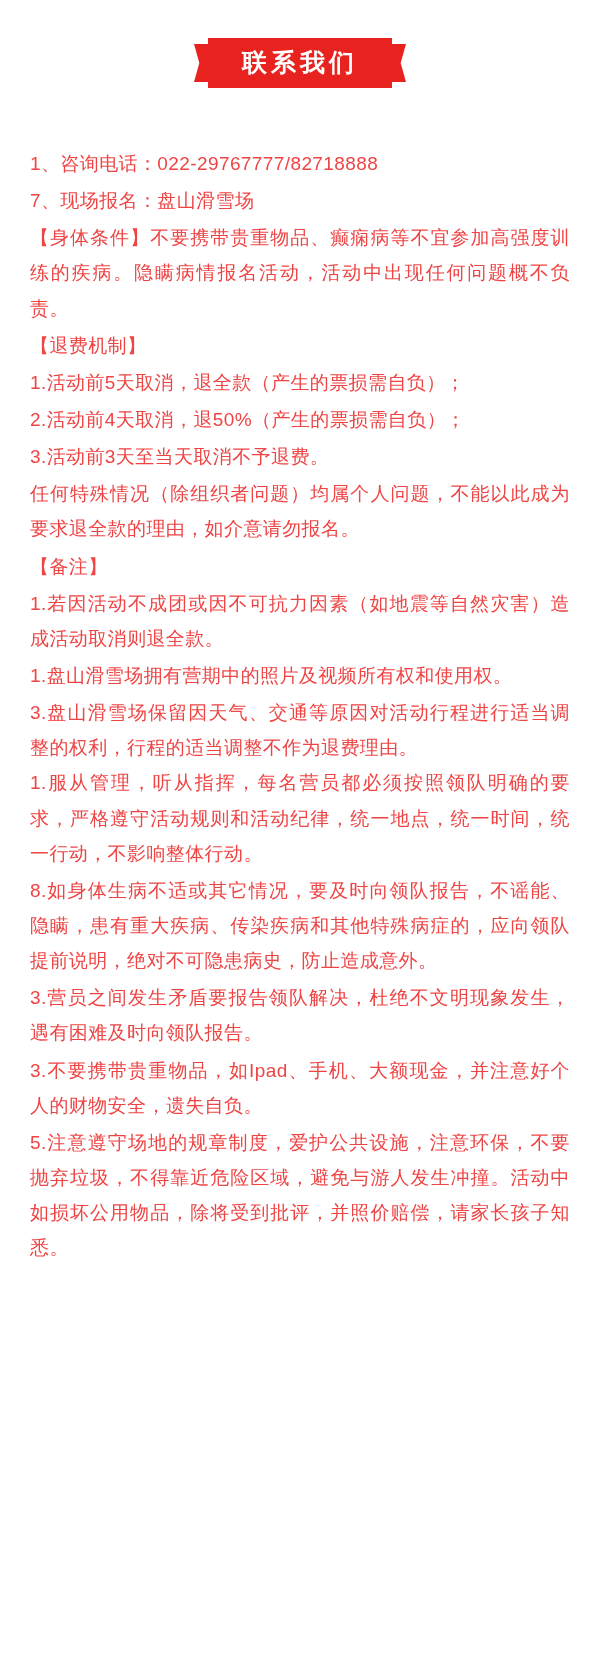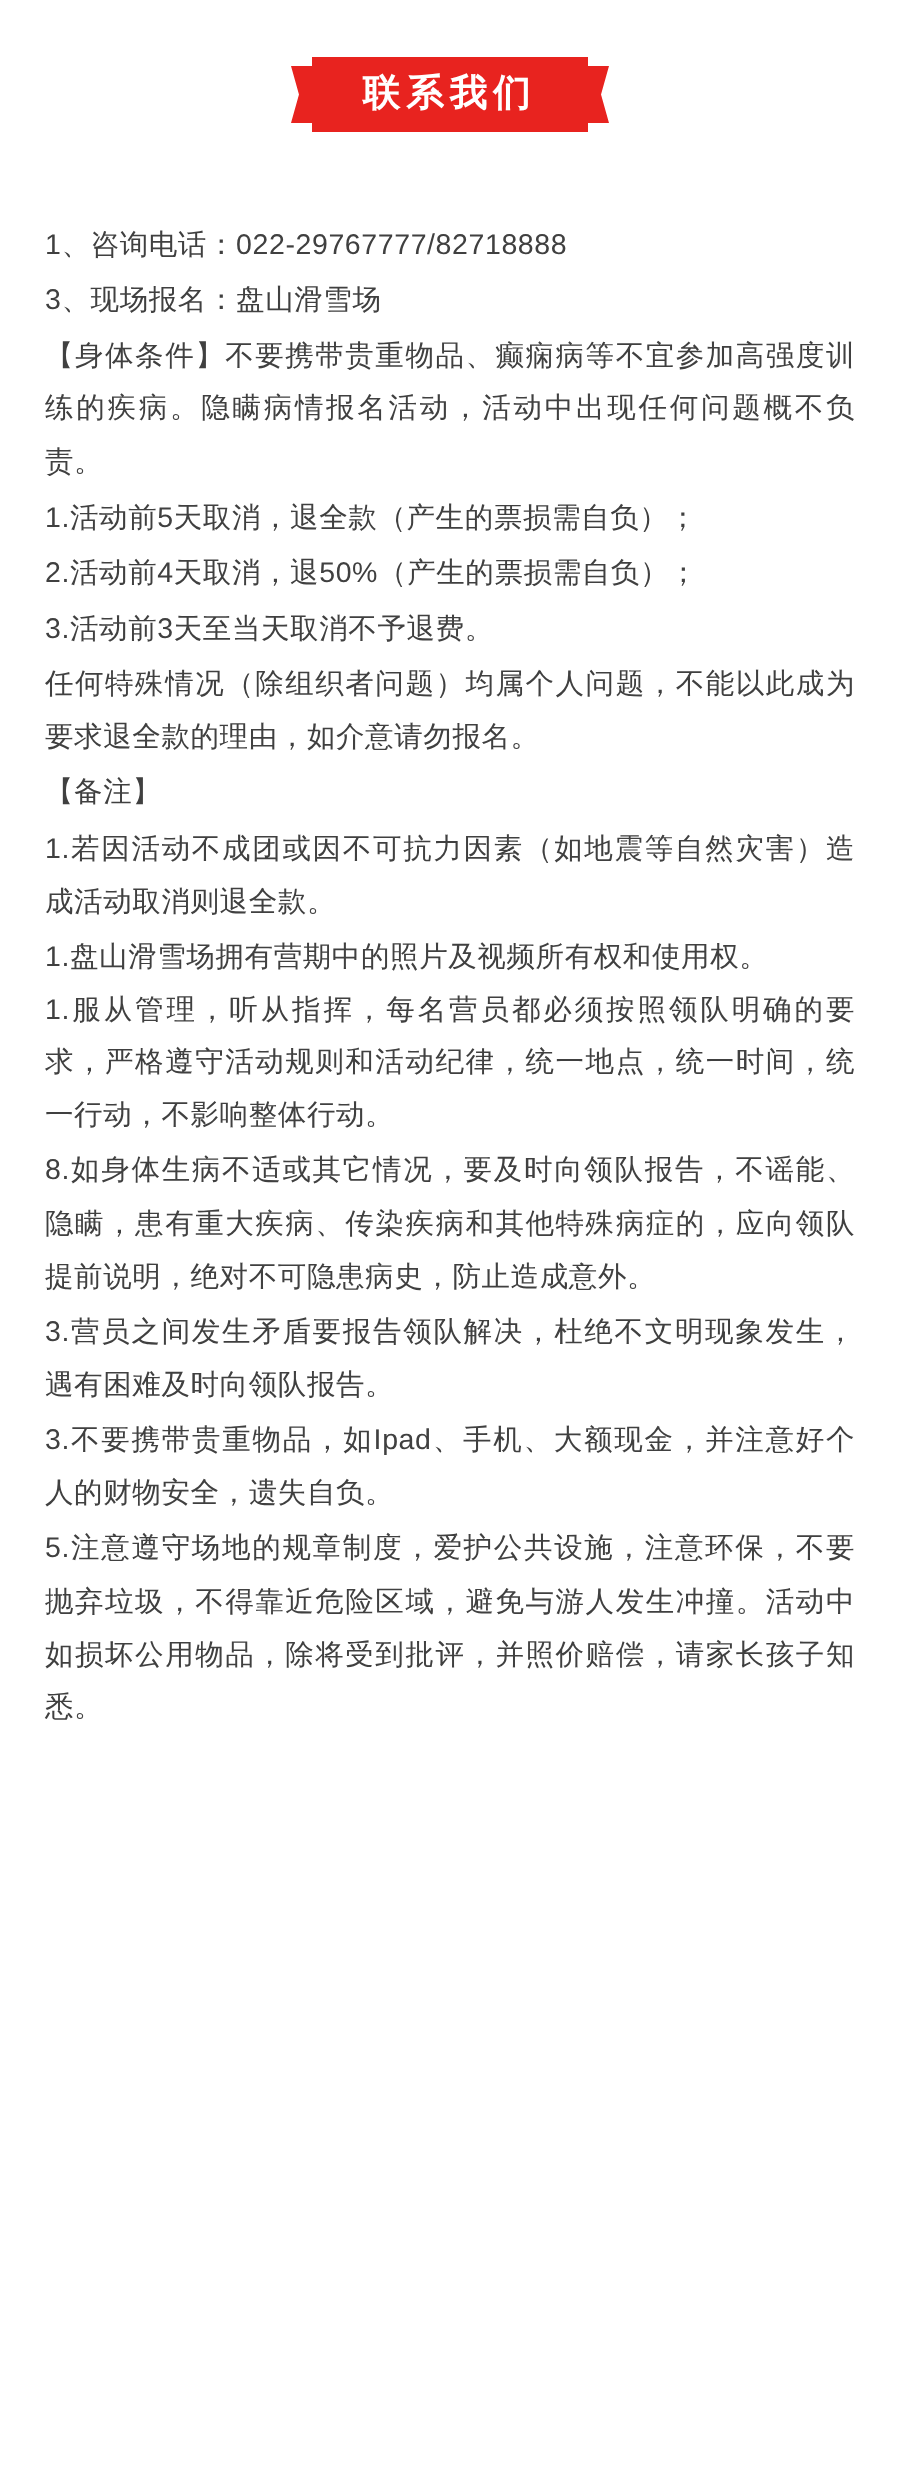--- a/index.html
+++ b/index.html
@@ -68,48 +68,50 @@
   .block {
     padding: 0 30px;
     box-sizing: border-box;
   }
   .block-1 { margin-top: 58px; }
   .block-2 { }
 
   .para {
     font-size: 19px;
     line-height: 1.85;
-    color: #404040;
+    color: #ef4444;
     margin: 0;
     text-align: justify;
     letter-spacing: 0.4px;
     word-break: break-all;
   }
   .para + .para { margin-top: 2px; }
 </style>
 </head>
 <body>
 
 <div class="page">
 
   <div class="banner-wrap banner-1">
     <div class="banner">联系我们</div>
   </div>
 
   <div class="block block-1">
     <p class="para">1、咨询电话：022-29767777/82718888</p>
-    <p class="para">3、现场报名：盘山滑雪场</p>
+    <p class="para">7、现场报名：盘山滑雪场</p>
     <p class="para">【身体条件】不要携带贵重物品、癫痫病等不宜参加高强度训练的疾病。隐瞒病情报名活动，活动中出现任何问题概不负责。</p>
+    <p class="para">【退费机制】</p>
     <p class="para">1.活动前5天取消，退全款（产生的票损需自负）；</p>
     <p class="para">2.活动前4天取消，退50%（产生的票损需自负）；</p>
     <p class="para">3.活动前3天至当天取消不予退费。</p>
     <p class="para">任何特殊情况（除组织者问题）均属个人问题，不能以此成为要求退全款的理由，如介意请勿报名。</p>
     <p class="para">【备注】</p>
     <p class="para">1.若因活动不成团或因不可抗力因素（如地震等自然灾害）造成活动取消则退全款。</p>
     <p class="para">1.盘山滑雪场拥有营期中的照片及视频所有权和使用权。</p>
+    <p class="para">3.盘山滑雪场保留因天气、交通等原因对活动行程进行适当调整的权利，行程的适当调整不作为退费理由。</p>
   </div>
 
 
   <div class="block block-2">
     <p class="para">1.服从管理，听从指挥，每名营员都必须按照领队明确的要求，严格遵守活动规则和活动纪律，统一地点，统一时间，统一行动，不影响整体行动。</p>
     <p class="para">8.如身体生病不适或其它情况，要及时向领队报告，不谣能、隐瞒，患有重大疾病、传染疾病和其他特殊病症的，应向领队提前说明，绝对不可隐患病史，防止造成意外。</p>
     <p class="para">3.营员之间发生矛盾要报告领队解决，杜绝不文明现象发生，遇有困难及时向领队报告。</p>
     <p class="para">3.不要携带贵重物品，如Ipad、手机、大额现金，并注意好个人的财物安全，遗失自负。</p>
     <p class="para">5.注意遵守场地的规章制度，爱护公共设施，注意环保，不要抛弃垃圾，不得靠近危险区域，避免与游人发生冲撞。活动中如损坏公用物品，除将受到批评，并照价赔偿，请家长孩子知悉。</p>
   </div>

